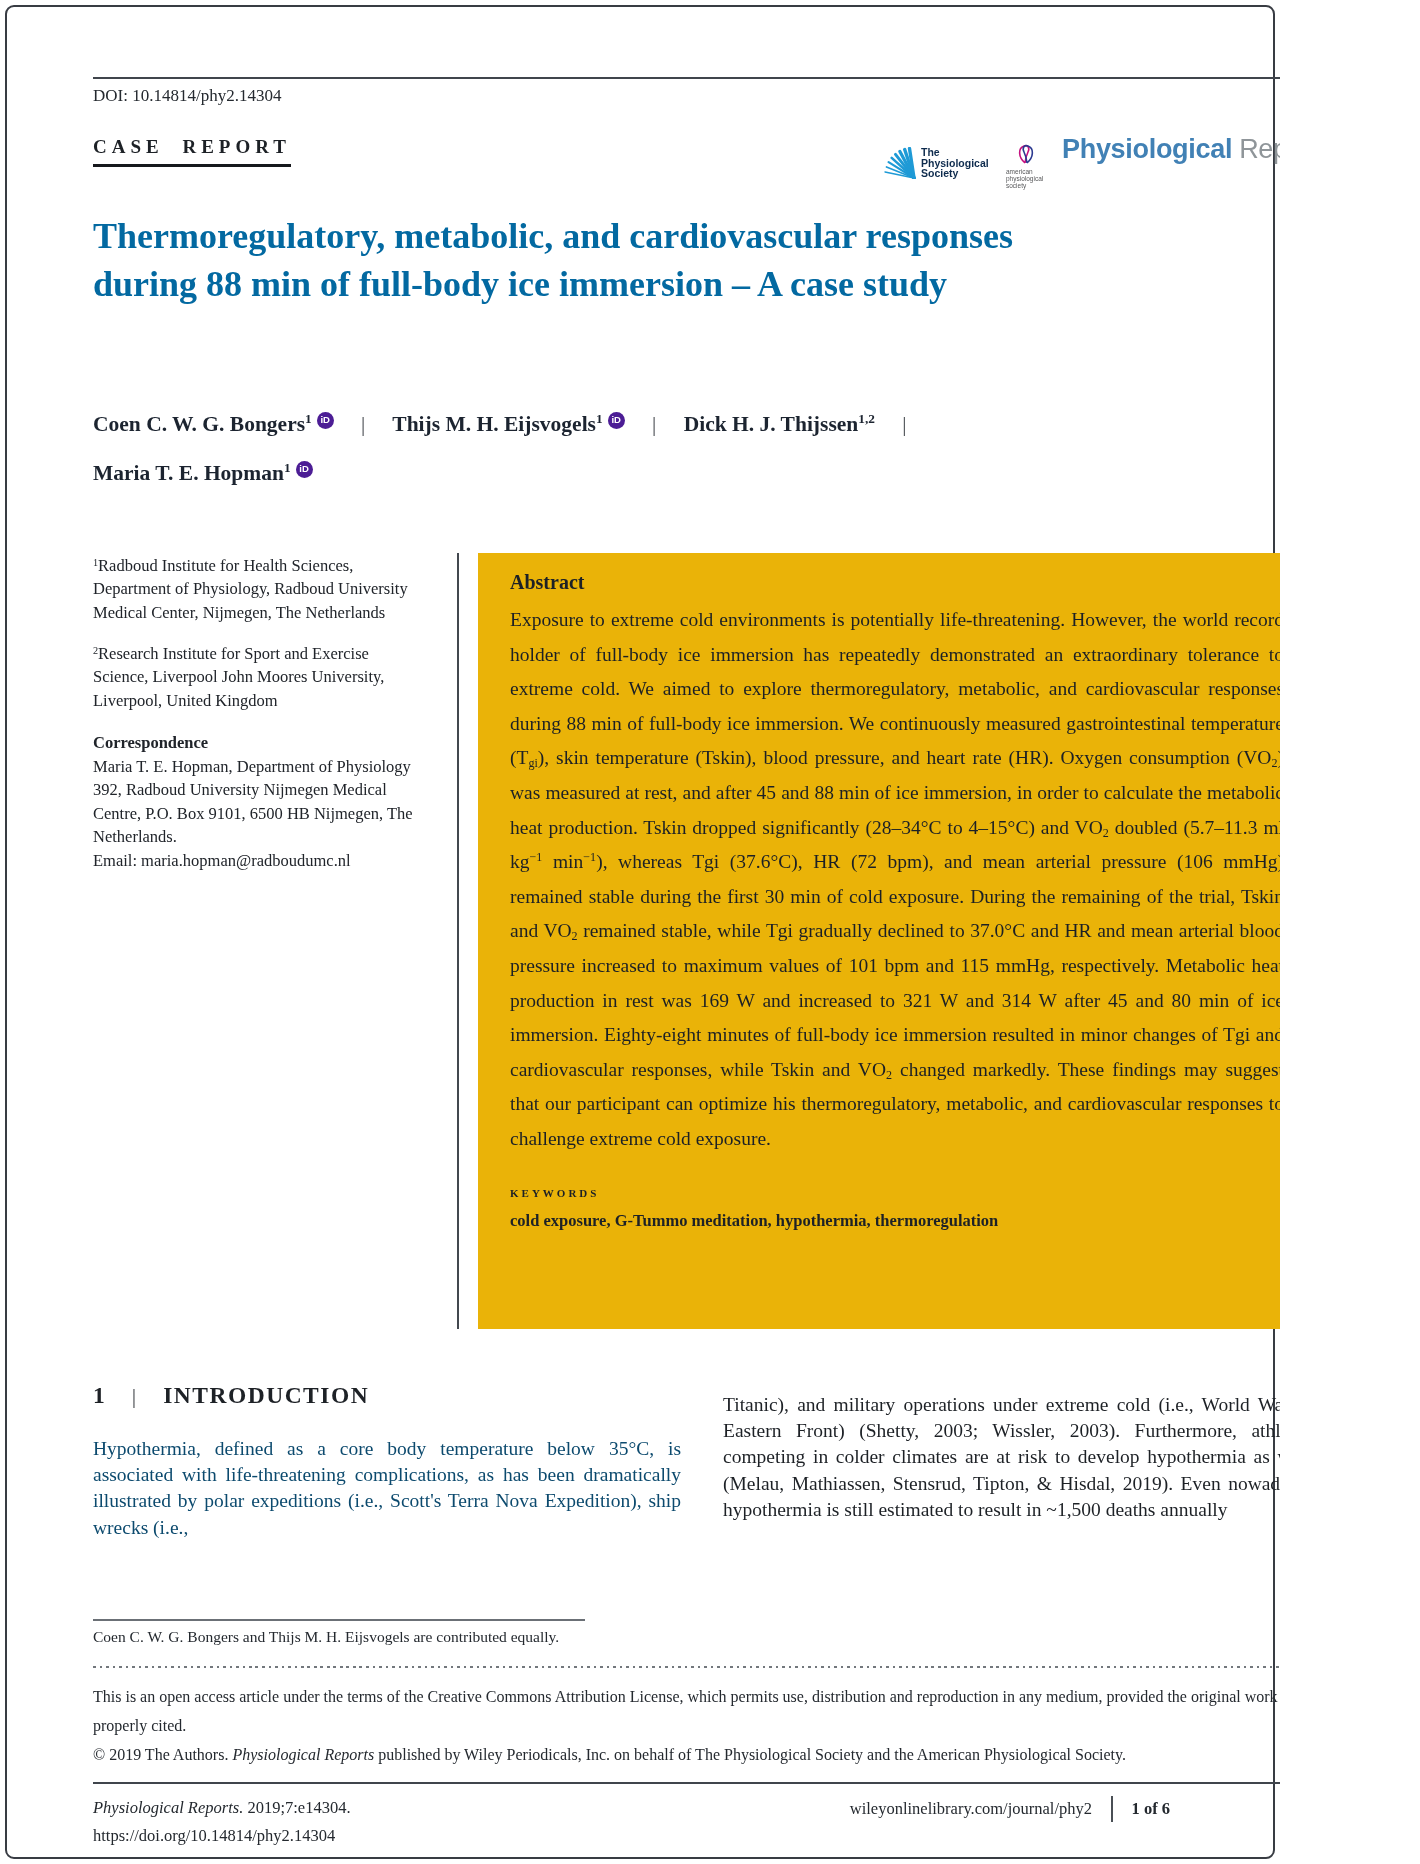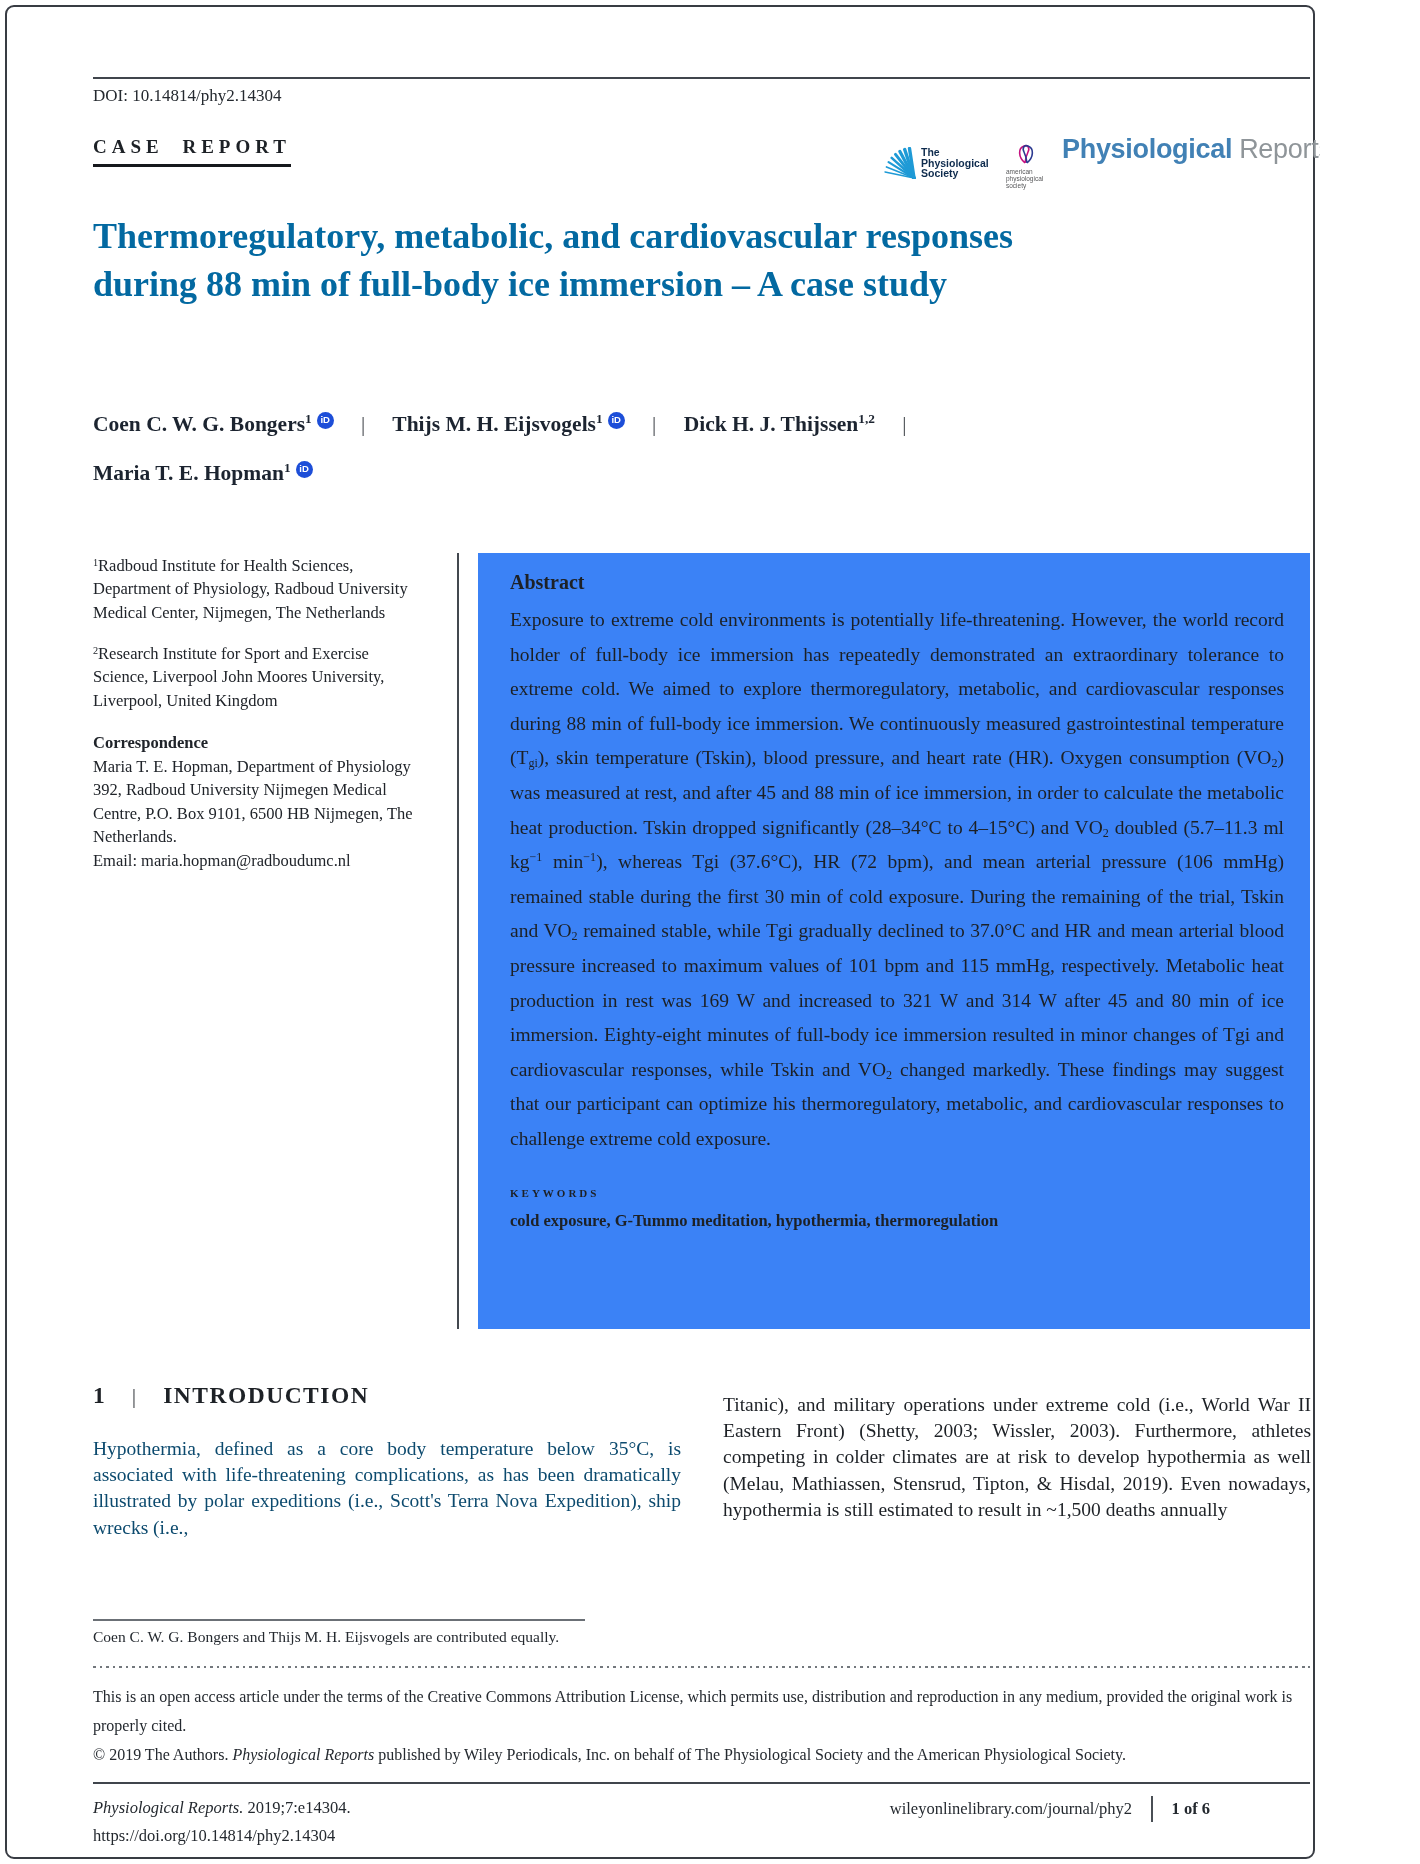--- a/index.html
+++ b/index.html
@@ -1,17 +1,17 @@
 <!DOCTYPE html>
 <html><head>
 <meta charset="utf-8">
 <style>
   html,body{margin:0;padding:0;background:#ffffff;}
   .page{position:relative;width:1280px;height:1864px;background:#ffffff;overflow:hidden;
-        font-family:"Liberation Serif", serif;color:#1e2227;padding-left:40px;}
+        font-family:"Liberation Serif", serif;color:#1e2227;}
   .frame{position:absolute;inset:5px;border:2.5px solid #383c43;border-radius:9px;pointer-events:none;}
 
   .rule-top{position:absolute;left:93px;top:77px;width:1217px;height:2px;background:#40454c;}
   .doi{position:absolute;left:93px;top:86px;font-size:17px;color:#24292f;}
   .case-report{position:absolute;left:93px;top:136px;font-size:19px;font-weight:bold;
                letter-spacing:5px;word-spacing:9px;color:#1d2126;
                border-bottom:3px solid #16181c;padding-bottom:6px;}
 
   
   .ps-logo{position:absolute;left:884px;top:147px;display:flex;}
@@ -27,35 +27,35 @@
 
   .title{position:absolute;left:93px;top:212px;width:1180px;font-size:36px;font-weight:bold;
          line-height:48px;color:#0369a1;font-family:Liberation Serif, serif;}
 
   .authors{position:absolute;left:93px;top:404px;width:1180px;font-size:21.5px;font-weight:bold;
            color:#1c2430;line-height:30px;}
   .authors .row{margin-bottom:14px;white-space:nowrap;}
   .author sup{font-size:0.62em;}
   .sep{font-weight:400;font-size:21px;color:#44484d;margin:0 22px;}
   .orcid{display:inline-flex;align-items:center;justify-content:center;width:17px;height:17px;
-         border-radius:50%;background:#1d4ed8;color:#ffffff;
+         border-radius:50%;background:#4c1d95;color:#ffffff;
          font-family:"Liberation Sans",sans-serif;font-size:9.5px;font-weight:bold;
          position:relative;top:-8px;margin-left:5px;cursor:pointer;}
 
   
   .sidebar{position:absolute;left:93px;top:551px;width:330px;font-size:16.5px;line-height:23.5px;color:#20242a;}
   .aff{margin-bottom:15px;}
   .aff sup, .sidebar sup{font-size:0.62em;vertical-align:0.45em;}
   .corr-heading{font-weight:bold;margin-top:19px;}
   .corr-email{cursor:pointer;}
 
   .col-divider{position:absolute;left:457px;top:553px;width:2px;height:776px;background:#43484f;}
 
   
-  .abstract-box{position:absolute;left:478px;top:553px;width:832px;height:776px;background:#3b82f6;
+  .abstract-box{position:absolute;left:478px;top:553px;width:832px;height:776px;background:#eab308;
                 box-sizing:border-box;padding:16px 26px 0 32px;}
   .abstract-heading{font-size:20px;font-weight:bold;line-height:26px;color:#1d2126;}
   .abstract-body{margin-top:8px;font-size:19.5px;line-height:34.6px;text-align:justify;color:#1c2025;}
   .abstract-body sub{font-size:0.62em;vertical-align:-0.25em;line-height:0;}
   .abstract-body sup{font-size:0.62em;vertical-align:0.55em;line-height:0;}
   .keywords-heading{margin-top:30px;font-size:11px;font-weight:bold;letter-spacing:3px;color:#1d2126;}
   .keywords{margin-top:12px;font-size:16.5px;color:#1d2126;font-weight:bold;}
 
   
   .intro-heading{position:absolute;left:93px;top:1382px;display:flex;align-items:baseline;

